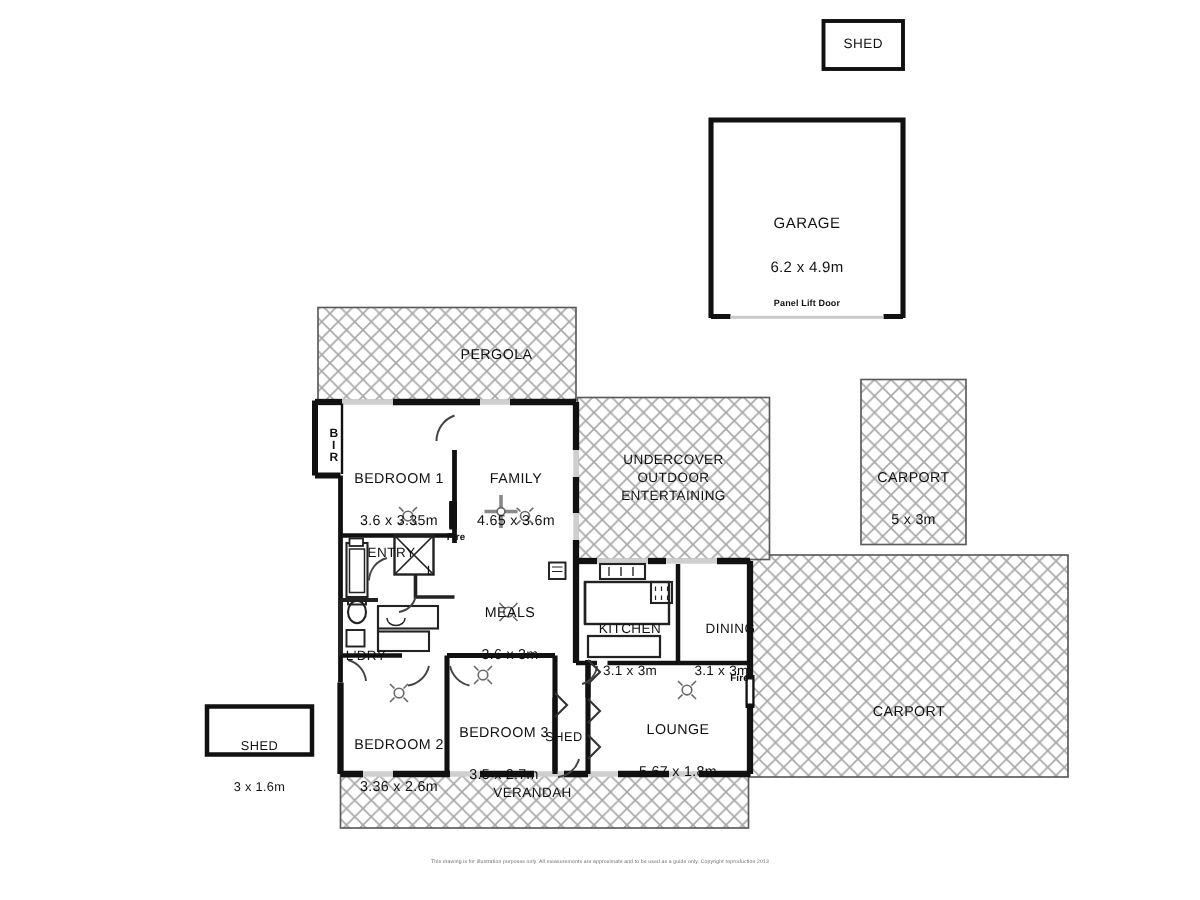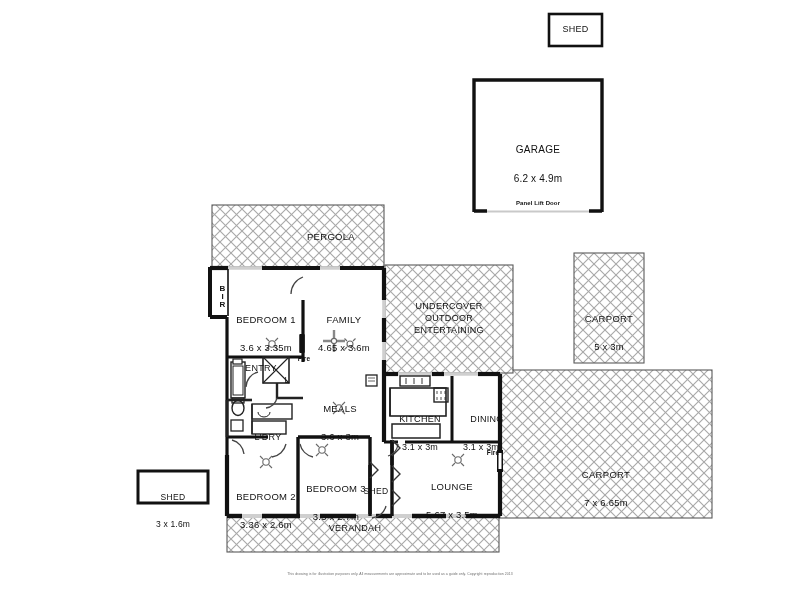--- a/index.html
+++ b/index.html
@@ -246,21 +246,20 @@
 
 <div class="lbl room-name" style="left:212px;top:232px;width:172px;font-size:9.5px;margin-left:33px;">PERGOLA</div>
 
 <div class="lbl" style="left:574px;top:296px;width:70px;">
   <div class="room-name">CARPORT</div>
   <div class="room-dim">5 x 3m</div>
 </div>
 
 <div class="lbl" style="left:500px;top:452px;width:212px;">
   <div class="room-name">CARPORT</div>
-  <div class="room-dim">7 x 6.65m</div>
 </div>
 
 <div class="lbl" style="left:138px;top:475px;width:70px;">
   <div class="room-name" style="font-size:8.5px;">SHED</div>
   <div class="room-dim" style="font-size:8.5px;">3 x 1.6m</div>
 </div>
 
 <div class="lbl room-name" style="left:385px;top:300px;width:128px;font-size:9px;line-height:1.35;">UNDERCOVER
 OUTDOOR
 ENTERTAINING</div>
@@ -287,34 +286,34 @@
   <div class="room-dim" style="font-size:9px;">3.1 x 3m</div>
 </div>
 
 <div class="lbl" style="left:452px;top:396px;width:58px;">
   <div class="room-name" style="font-size:9px;padding-left:12px;">DINING</div>
   <div class="room-dim" style="font-size:9px;">3.1 x 3m</div>
 </div>
 
 <div class="lbl" style="left:404px;top:464px;width:96px;">
   <div class="room-name">LOUNGE</div>
-  <div class="room-dim">5.67 x 3.5m</div>
+  <div class="room-dim">5.67 x 1.8m</div>
 </div>
 
 <div class="lbl" style="left:228px;top:474px;width:76px;">
   <div class="room-name">BEDROOM 2</div>
   <div class="room-dim">3.36 x 2.6m</div>
 </div>
 
 <div class="lbl" style="left:298px;top:466px;width:76px;">
   <div class="room-name">BEDROOM 3</div>
   <div class="room-dim">3.5 x 2.7m</div>
 </div>
 
 <div class="lbl room-name" style="left:240px;top:363px;width:42px;font-size:9px;">ENTRY</div>
-<div class="lbl room-name" style="left:244px;top:432px;width:48px;font-size:9px;">L'DRY</div>
+<div class="lbl room-name" style="left:220px;top:432px;width:48px;font-size:9px;">L'DRY</div>
 <div class="lbl room-name" style="left:355px;top:487px;width:42px;font-size:8.5px;">SHED</div>
 <div class="lbl" style="left:281px;top:375px;width:12px;font-size:9px;">L</div>
 <div class="lbl tiny" style="left:292px;top:355px;width:24px;font-size:6.5px;">Fire</div>
 <div class="lbl tiny" style="left:482px;top:449px;width:22px;font-size:6.5px;">Fire</div>
 <div class="lbl vert" style="left:212px;top:284px;width:14px;">BIR</div>
 
 <div class="footer">This drawing is for illustration purposes only. All measurements are approximate and to be used as a guide only. Copyright reproduction 2013</div>
 
 </body></html>

